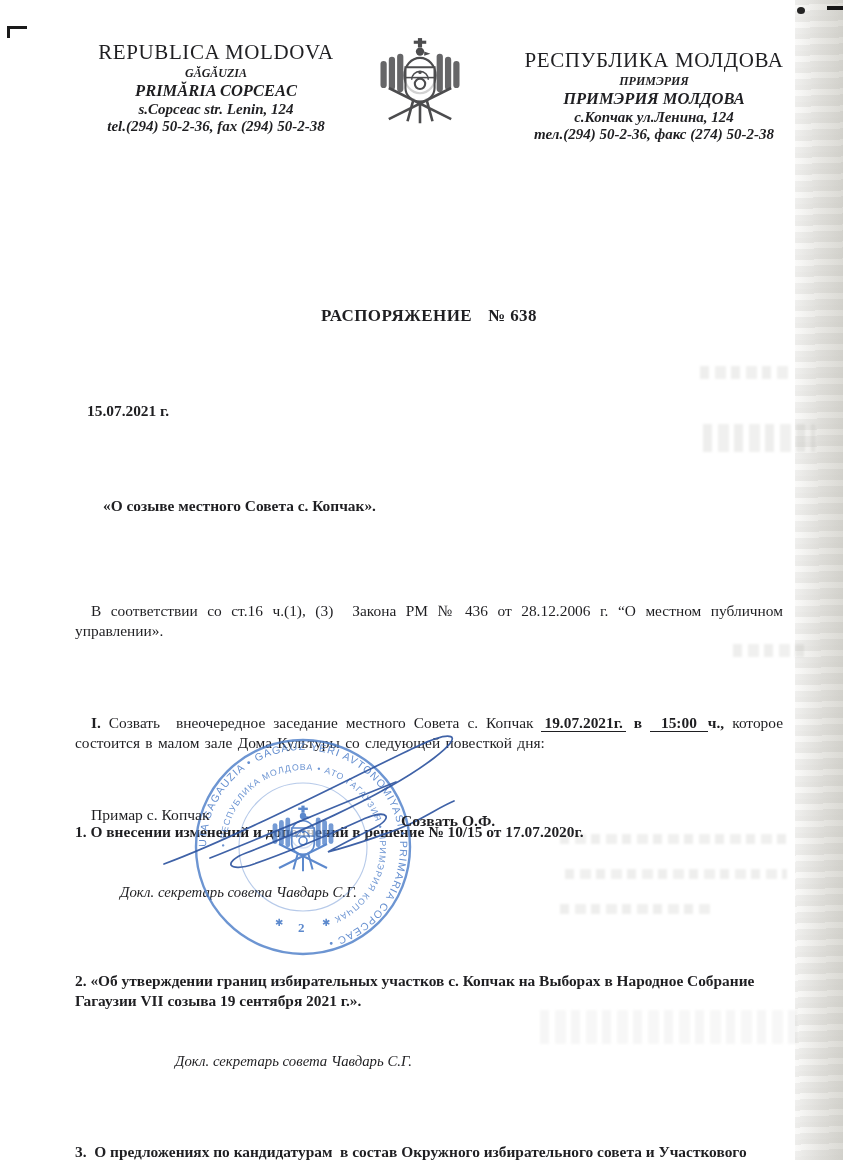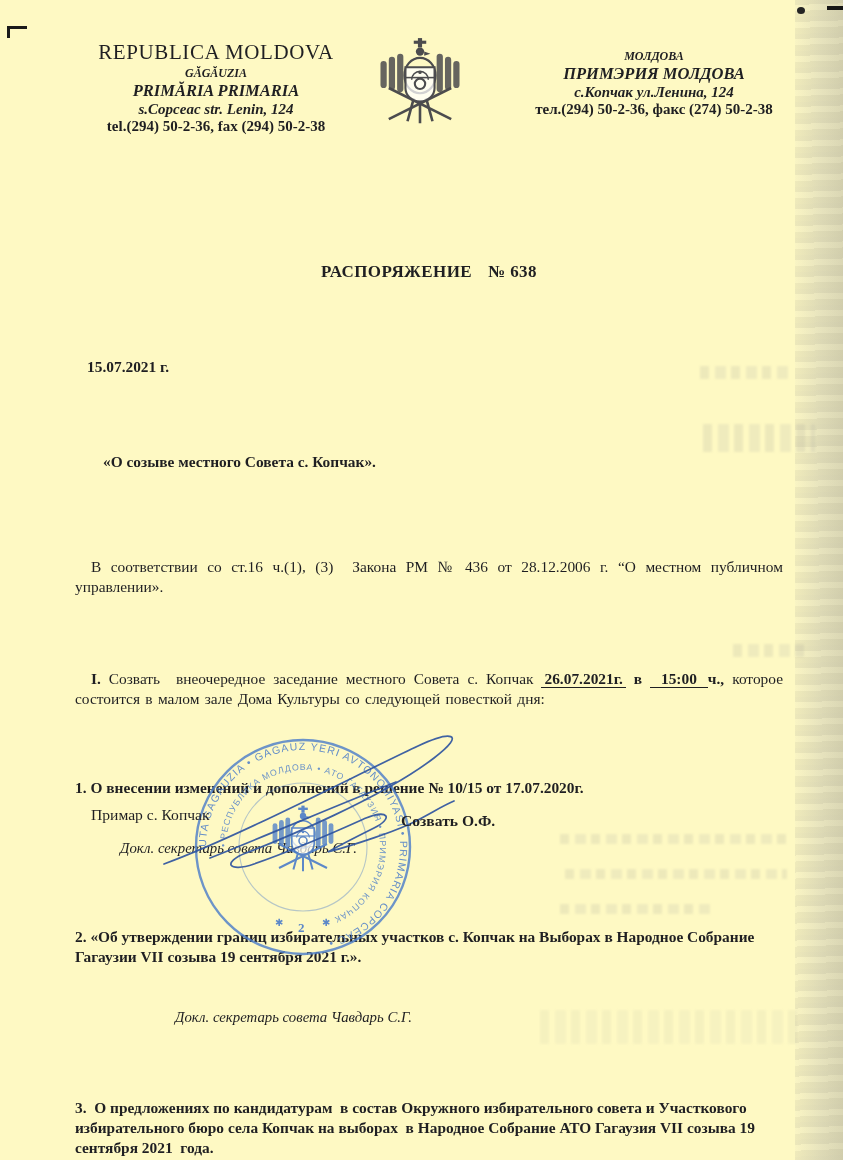--- a/index.html
+++ b/index.html
@@ -1,40 +1,40 @@
 <!DOCTYPE html>
 <html><head>
 <meta charset="utf-8">
 <style>
   html,body{margin:0;padding:0;background:#e8e8e6;}
-  .page{position:relative;width:843px;height:1160px;margin:0 auto;background:#fef9c3;overflow:hidden;
+  .page{position:relative;width:843px;height:1160px;margin:0 auto;background:#ffffff;overflow:hidden;
         font-family:"Liberation Serif", serif;color:#1f1f22;}
   
   .scan-edge{position:absolute;top:0;right:0;width:48px;height:1160px;pointer-events:none;
     background:
       repeating-linear-gradient(178deg, rgba(160,158,148,.18) 0 5px, rgba(210,208,198,.10) 5px 11px, rgba(150,148,138,.14) 11px 17px),
       linear-gradient(90deg, rgba(200,198,188,0) 0%, rgba(184,182,172,.30) 55%, rgba(166,164,152,.40) 100%);}
   .corner-tl{position:absolute;left:7px;top:26px;width:17px;height:9px;
     border-top:3px solid #1a1a1a;border-left:3px solid #1a1a1a;}
   .corner-tr{position:absolute;right:0;top:6px;width:16px;height:4px;background:#161616;}
   .dot-tr{position:absolute;left:797px;top:7px;width:8px;height:7px;border-radius:50%;background:#242424;}
   .ghost{position:absolute;opacity:.16;filter:blur(1.1px);pointer-events:none;
     background:repeating-linear-gradient(90deg,#9a9a92 0 9px, transparent 9px 15px, #a8a8a0 15px 26px, transparent 26px 31px);}
   
   .hdr-left{position:absolute;left:58px;top:40px;width:316px;text-align:center;}
   .hdr-right{position:absolute;left:496px;top:48px;width:316px;text-align:center;}
   .hdr-l1{font-size:21px;letter-spacing:.6px;white-space:nowrap;}
   .hdr-l2{font-size:12px;font-weight:700;font-style:italic;margin-top:1px;}
   .hdr-l3{font-size:16.5px;font-weight:700;font-style:italic;}
   .hdr-l4{font-size:15px;font-weight:700;font-style:italic;}
-  .hdr-l5{font-size:15px;font-weight:700;white-space:nowrap;}
+  .hdr-l5{font-size:15px;font-weight:700;font-style:italic;white-space:nowrap;}
   .emblem{position:absolute;left:366px;top:36px;width:108px;height:104px;color:#4c4c4e;}
   
   .col{position:absolute;left:75px;top:222px;width:708px;font-size:15.4px;line-height:20px;white-space:pre-wrap;}
-  .title{text-align:center;font-weight:700;font-size:17px;letter-spacing:.4px;margin-bottom:15px;}
+  .title{text-align:center;font-weight:700;font-size:17px;letter-spacing:.4px;margin-bottom:15px;margin-top:44px;}
   .title .num{margin-left:16px;}
   .date{font-weight:700;margin-left:12px;margin-bottom:15px;}
   .subject{font-weight:700;margin-left:28px;margin-bottom:16px;}
   .para{text-align:justify;word-spacing:2.5px;text-indent:16px;margin-top:9px;}
   .intro{margin-bottom:3px;}
   .convene{margin-bottom:9px;word-spacing:1.5px;}
   b.u{border-bottom:1.6px solid #1f1f22;padding:0 3px;}
   .ag-title{font-weight:700;margin-bottom:0;}
   .speaker{font-style:italic;font-size:14.8px;}
   .sp1{margin-left:45px;margin-bottom:9px;}
@@ -87,46 +87,47 @@
   <div class="ghost" style="left:703px;top:424px;width:112px;height:28px"></div>
   <div class="ghost" style="left:733px;top:644px;width:72px;height:13px"></div>
   <div class="ghost" style="left:560px;top:834px;width:232px;height:10px"></div>
   <div class="ghost" style="left:565px;top:869px;width:222px;height:10px"></div>
   <div class="ghost" style="left:560px;top:904px;width:152px;height:10px"></div>
   <div class="ghost" style="left:540px;top:1010px;width:262px;height:34px;opacity:.08"></div>
 
   <div class="hdr-left">
     <div class="hdr-l1">REPUBLICA MOLDOVA</div>
     <div class="hdr-l2">GĂGĂUZIA</div>
-    <div class="hdr-l3">PRIMĂRIA PRIMARIA</div>
+    <div class="hdr-l3">PRIMĂRIA COPCEAC</div>
     <div class="hdr-l4">s.Copceac  str. Lenin, 124</div>
     <div class="hdr-l5">tel.(294) 50-2-36,  fax (294) 50-2-38</div>
   </div>
 
   <svg class="emblem" viewBox="0 0 100 100">
     <use href="#coa"></use>
   </svg>
 
   <div class="hdr-right">
-    <div class="hdr-l2">МОЛДОВА</div>
+    <div class="hdr-l1">РЕСПУБЛИКА МОЛДОВА</div>
+    <div class="hdr-l2">ПРИМЭРИЯ</div>
     <div class="hdr-l3">ПРИМЭРИЯ МОЛДОВА</div>
     <div class="hdr-l4">с.Копчак  ул.Ленина, 124</div>
     <div class="hdr-l5">тел.(294) 50-2-36, факс (274) 50-2-38</div>
   </div>
 
   <div class="col">
     <div class="title"><span>РАСПОРЯЖЕНИЕ</span><span class="num">№ 638</span></div>
 
     <div class="date">15.07.2021 г.</div>
 
     <div class="subject">«О созыве местного Совета с. Копчак».</div>
 
     <div class="para intro">В соответствии со ст.16 ч.(1), (3)  Закона РМ № 436 от 28.12.2006 г. “О местном публичном управлении».</div>
 
-    <div class="para convene"><span class="roman">I.</span><span> Созвать  внеочередное заседание местного Совета с. Копчак </span><b class="u">26.07.2021г.</b><b> в </b><b class="u"> 15:00 </b><b>ч.,</b><span> которое состоится в малом зале Дома Культуры со следующей повесткой дня:</span></div>
+    <div class="para convene"><span class="roman">I.</span><span> Созвать  внеочередное заседание местного Совета с. Копчак </span><b class="u">19.07.2021г.</b><b> в </b><b class="u"> 15:00 </b><b>ч.,</b><span> которое состоится в малом зале Дома Культуры со следующей повесткой дня:</span></div>
 
     <div class="ag-title">1. О внесении изменений и дополнений в решение № 10/15 от 17.07.2020г.</div>
     <div class="speaker sp1">Докл. секретарь совета Чавдарь С.Г.</div>
 
     <div class="ag-title">2. «Об утверждении границ избирательных участков с. Копчак на Выборах в Народное Собрание Гагаузии VII созыва 19 сентября 2021 г.».</div>
     <div class="speaker sp2">Докл. секретарь совета Чавдарь С.Г.</div>
 
     <div class="ag-title">3.  О предложениях по кандидатурам  в состав Окружного избирательного совета и Участкового избирательного бюро села Копчак на выборах  в Народное Собрание АТО Гагаузия VII созыва 19 сентября 2021  года.</div>
     
 

